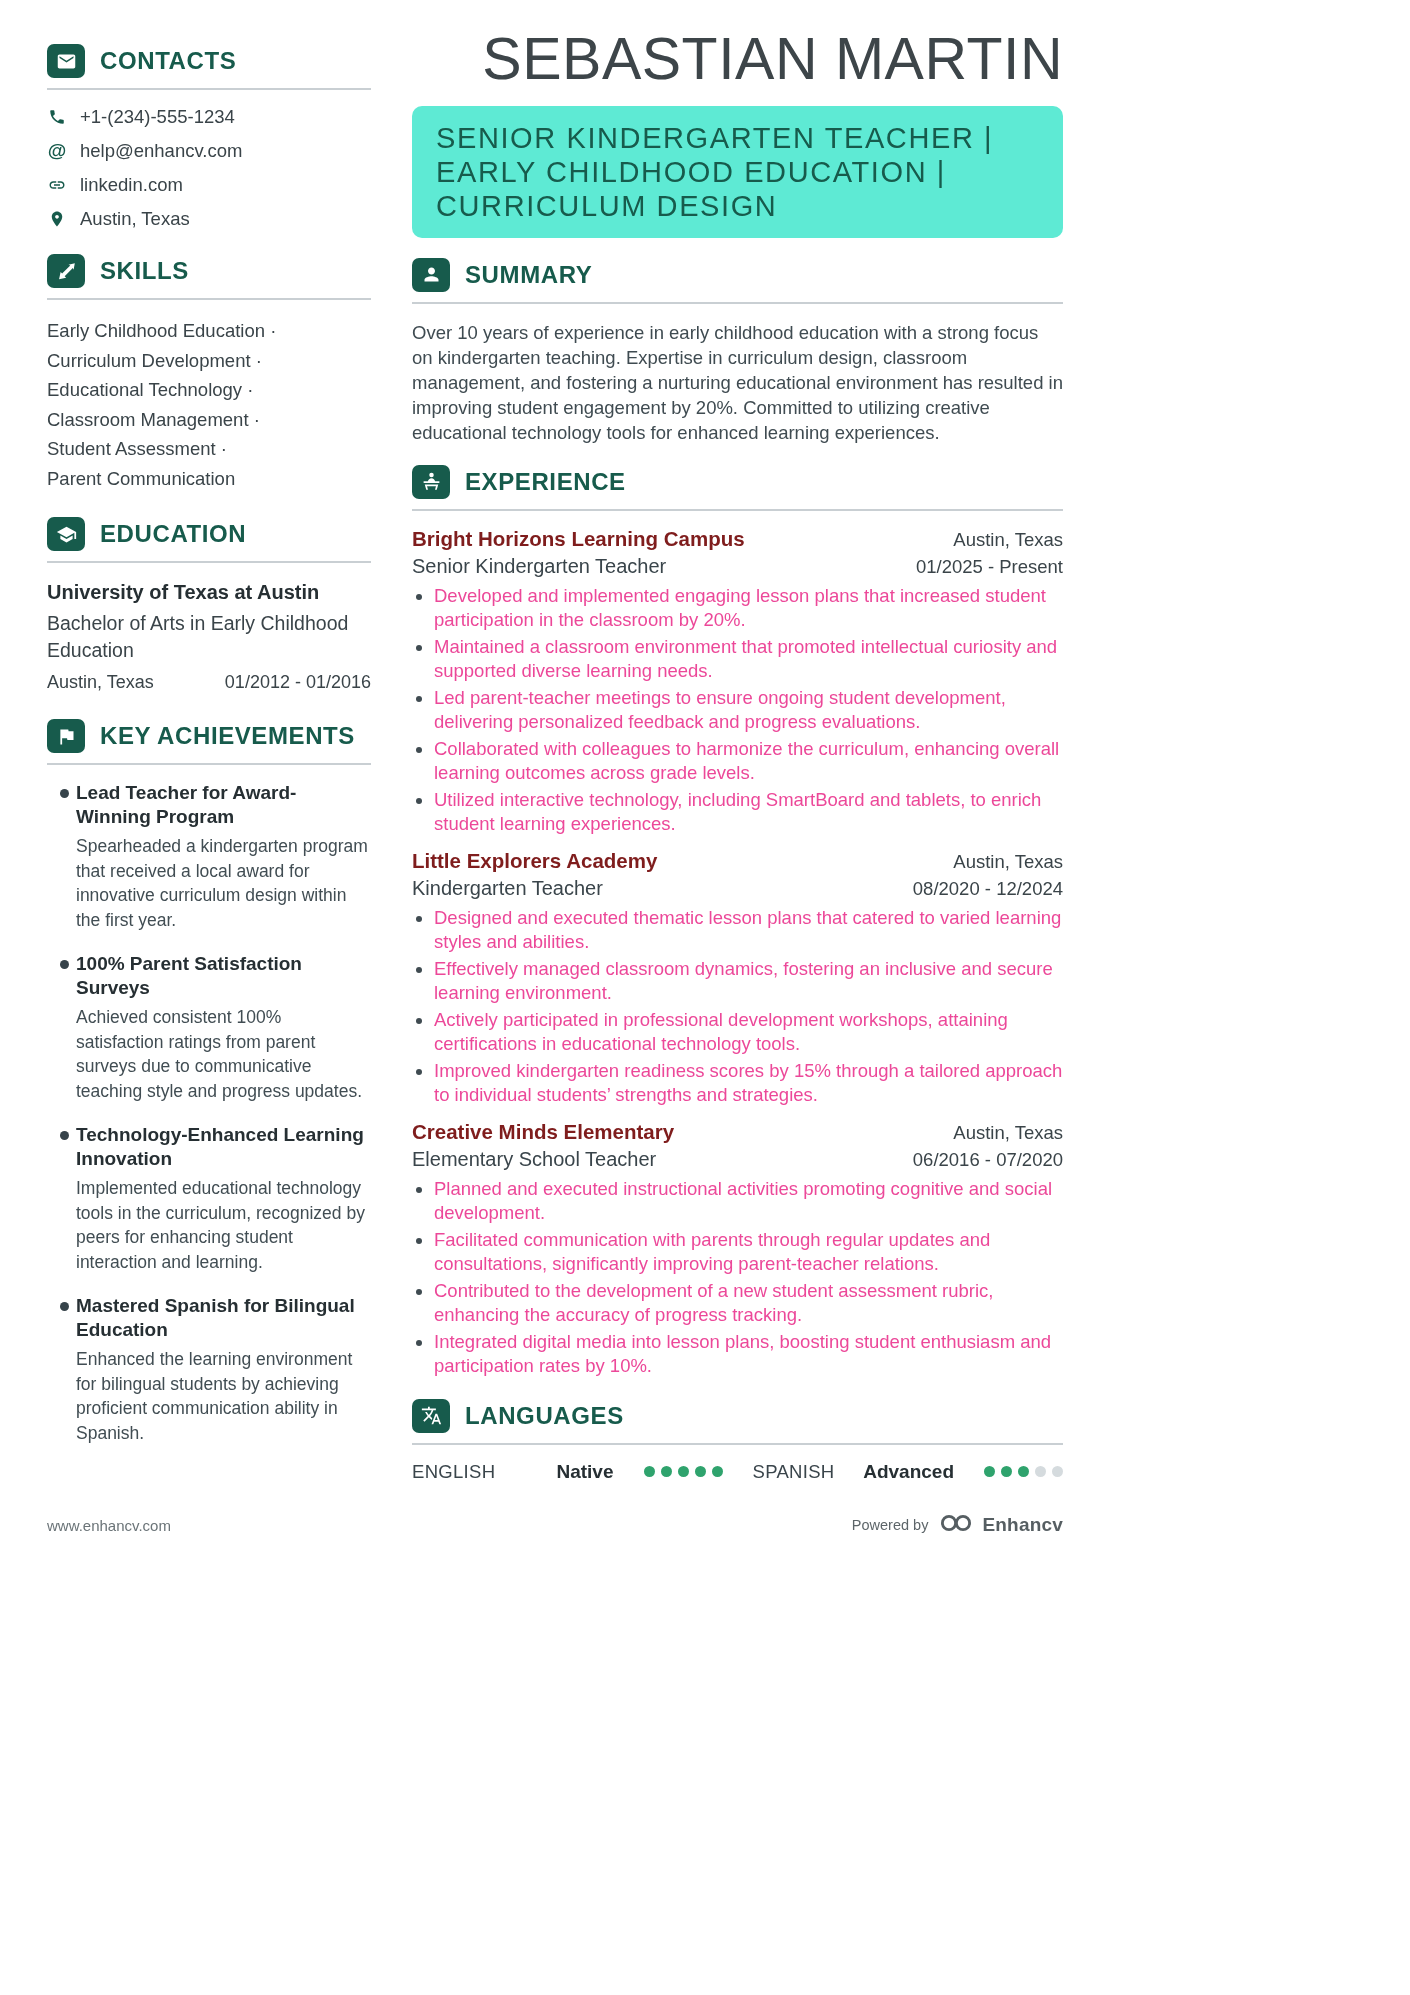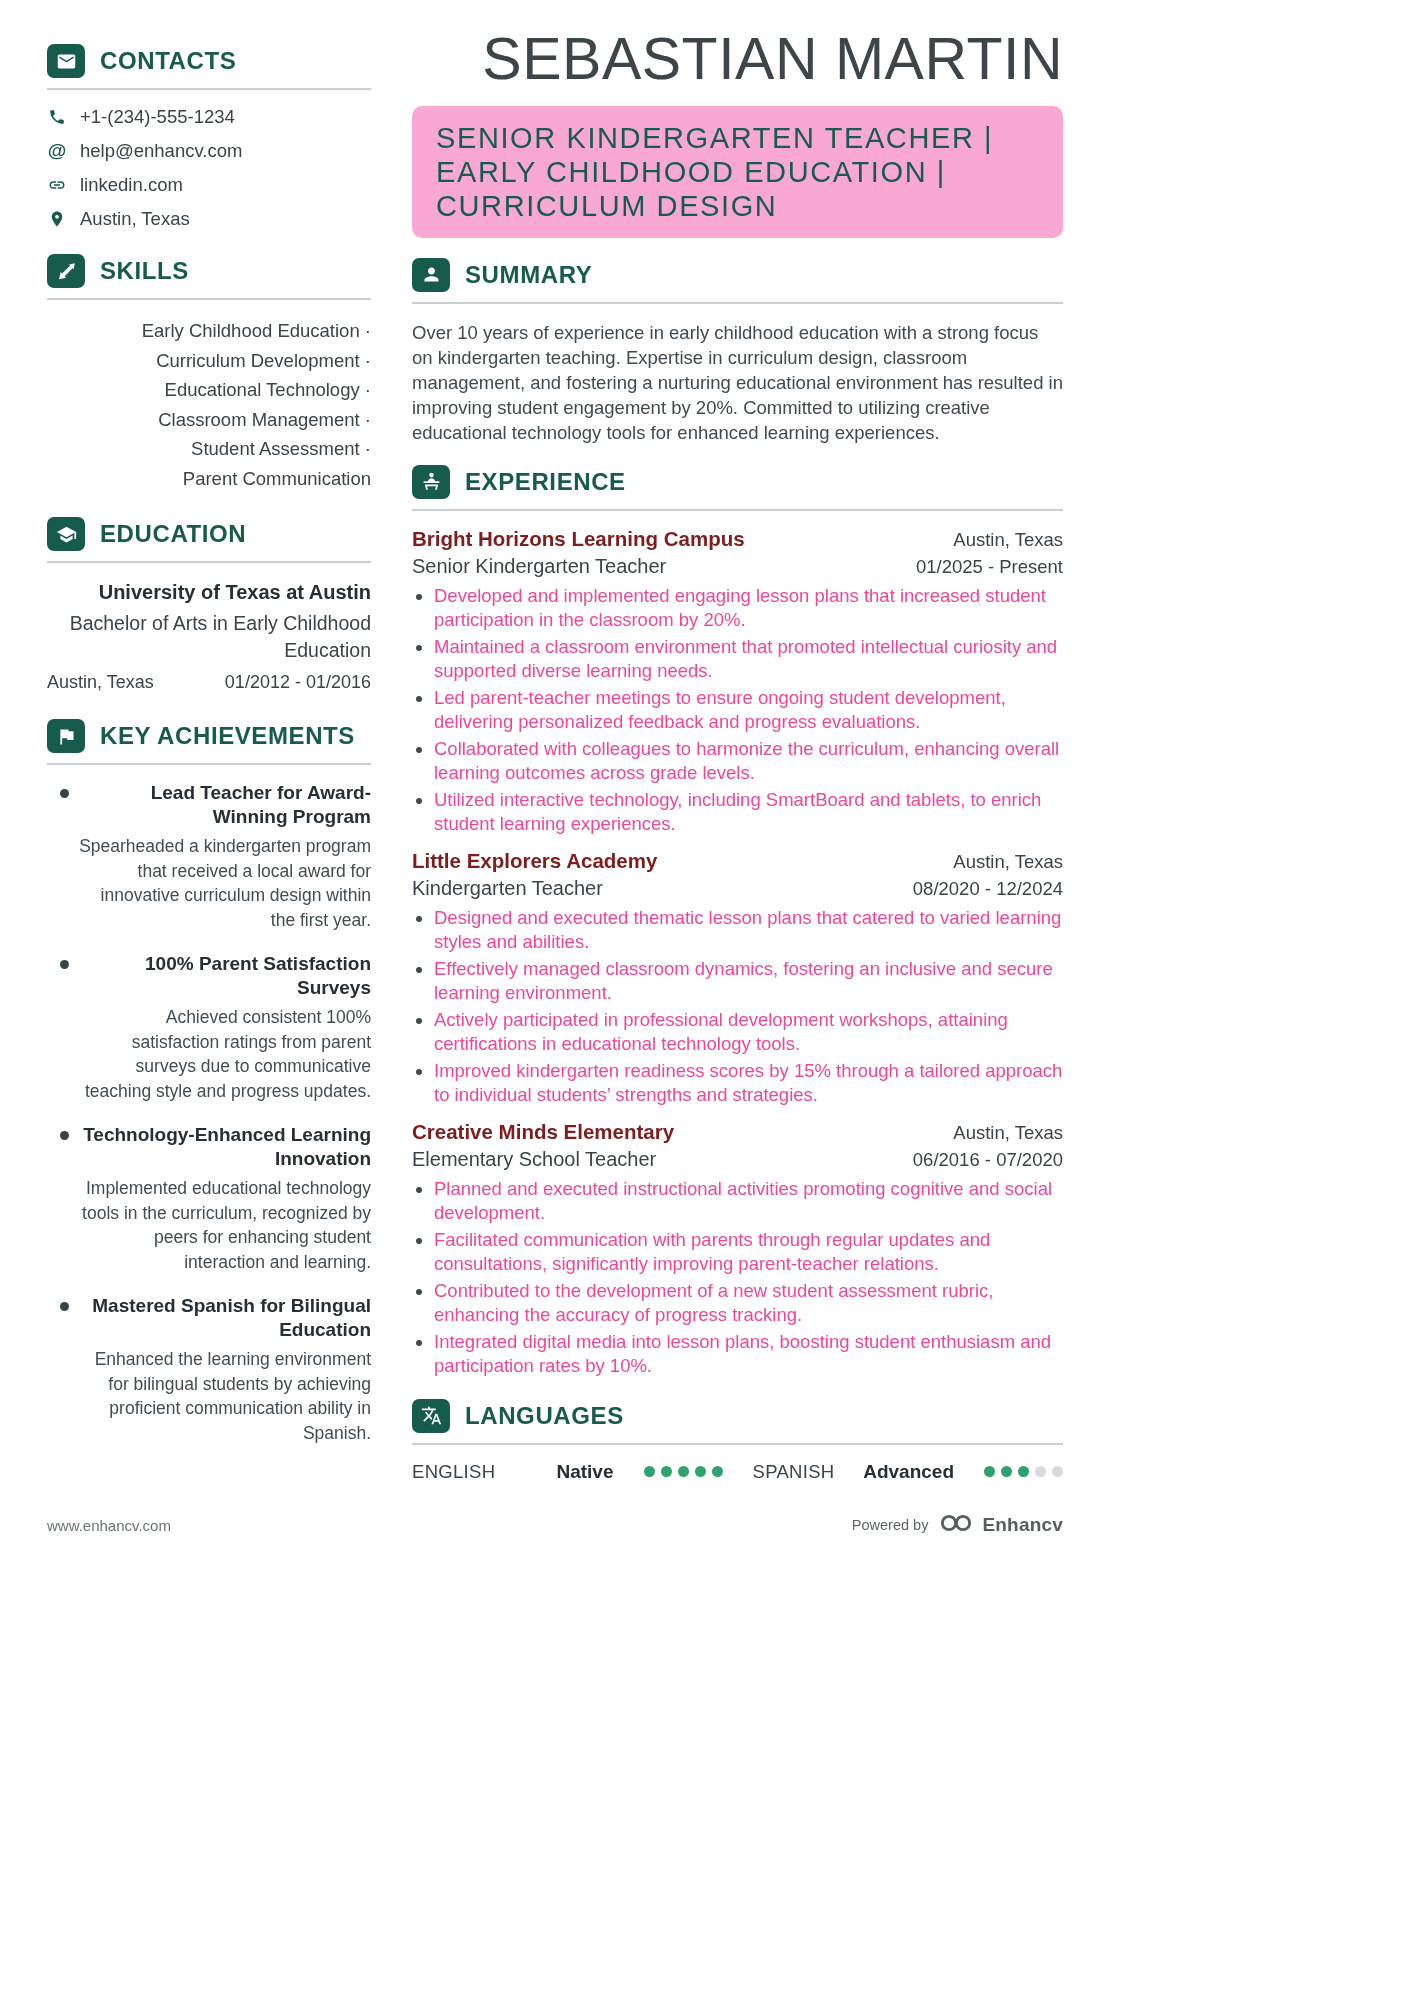--- a/index.html
+++ b/index.html
@@ -5,21 +5,21 @@
   html,body{margin:0;padding:0;}
   body{
     width:1410px;height:1995px;background:#ffffff;position:relative;
     font-family:"Liberation Sans", sans-serif;color:#3f4b51;
     -webkit-font-smoothing:antialiased;
   }
   .left{position:absolute;left:47px;top:44px;width:324px;}
   .right{position:absolute;left:412px;top:28px;width:651px;}
 
   
-  .sec{margin-bottom:24px;text-align:right;}
+  .sec{margin-bottom:24px;}
   .sec-head{display:flex;align-items:center;gap:15px;border-bottom:2px solid #c9cfd3;padding-bottom:10px;margin-bottom:16px;}
   .hicon{width:38px;height:34px;background:#175b4c;border-radius:7px;color:#fff;display:flex;align-items:center;justify-content:center;flex:0 0 auto;}
   .hicon svg{width:21px;height:21px;fill:currentColor;}
   .sec-title{font-size:24px;font-weight:700;color:#175b4c;letter-spacing:.6px;}
 
   
   .contact-row{display:flex;align-items:center;gap:13px;margin-bottom:12px;font-size:18.5px;color:#3a4449;}
   .cicon{width:20px;height:20px;color:#175b4c;display:flex;align-items:center;justify-content:center;flex:0 0 auto;}
   .cicon svg{width:18px;height:18px;fill:currentColor;}
   .cicon .at-glyph{font-weight:700;font-size:19px;line-height:20px;color:#175b4c;}
@@ -33,21 +33,21 @@
   .edu-meta{display:flex;justify-content:space-between;font-size:18px;color:#3a4449;line-height:26px;}
 
   
   .ach{display:flex;gap:7px;padding-left:13px;margin-bottom:20px;}
   .ach-dot{width:9px;height:9px;border-radius:50%;background:#36434a;margin-top:8px;flex:0 0 auto;}
   .ach-title{font-size:19px;font-weight:700;color:#262f33;line-height:24px;margin-bottom:5px;}
   .ach-text{font-size:17.5px;color:#414d53;line-height:24.5px;}
 
   
   .name{font-size:59px;font-weight:400;color:#3d4549;letter-spacing:.5px;line-height:1.08;white-space:nowrap;text-align:right;}
-  .banner{margin-top:14px;background:#f9a8d4;border-radius:10px;padding:15px 24px;
+  .banner{margin-top:14px;background:#5eead4;border-radius:10px;padding:15px 24px;
     font-size:29px;font-weight:500;letter-spacing:1.6px;line-height:34px;color:#175b4c;text-transform:uppercase;}
   .rsec{margin-top:20px;}
   .summary-text{font-size:18.5px;line-height:25px;color:#3f4b51;}
 
   .job{margin-bottom:12px;}
   .job-row1,.job-row2{display:flex;justify-content:space-between;align-items:baseline;}
   .job-row2{margin-top:4px;}
   .company{font-size:20.5px;font-weight:700;color:#7f1d1d;}
   .job-loc,.job-dates{font-size:18.5px;color:#3a4449;}
   .role{font-size:20px;color:#3a454b;}

